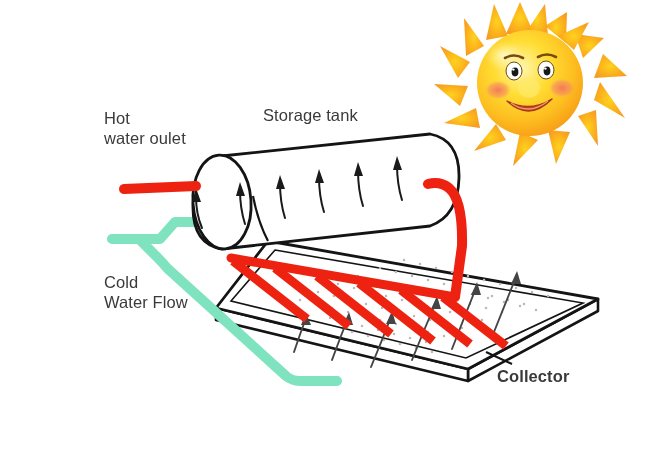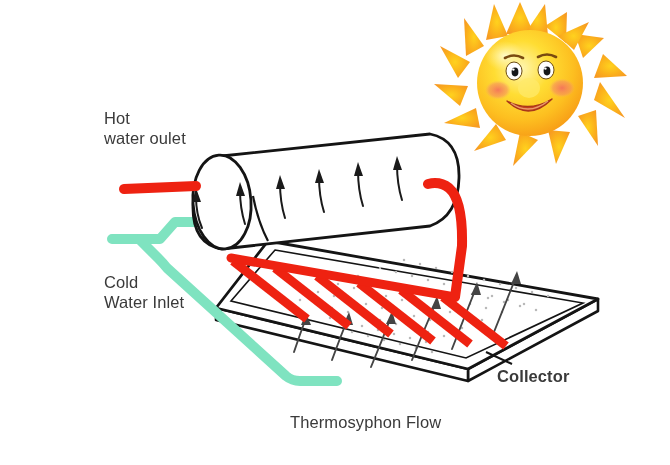--- a/index.html
+++ b/index.html
@@ -313,22 +313,22 @@
     <path d="M455 297 L462 246 Q463 200 449 188 Q440 181 428 184" stroke="#ee2211" stroke-width="10" fill="none" stroke-linecap="round" stroke-linejoin="round"></path>
 
     <path d="M253 196 Q258 222 268 241" stroke="#141414" stroke-width="2.2" fill="none"></path>
 
     <path d="M486 352 L512 364" stroke="#141414" stroke-width="2" fill="none"></path>
   </svg>
 
   <div class="lbl" id="label-hot-water-outlet">Hot
 water oulet</div>
 
+  <div class="lbl" id="label-storage-tank">Storage tank</div>
 
 
   <div class="lbl" id="label-cold-water-inlet">Cold
-Water Inlet</div>
+Water Flow</div>
 
   <div class="lbl" id="label-collector">Collector</div>
 
-  <div class="lbl" id="label-thermosyphon">Thermosyphon Flow</div>
 
 </div>
 
 </body></html>

